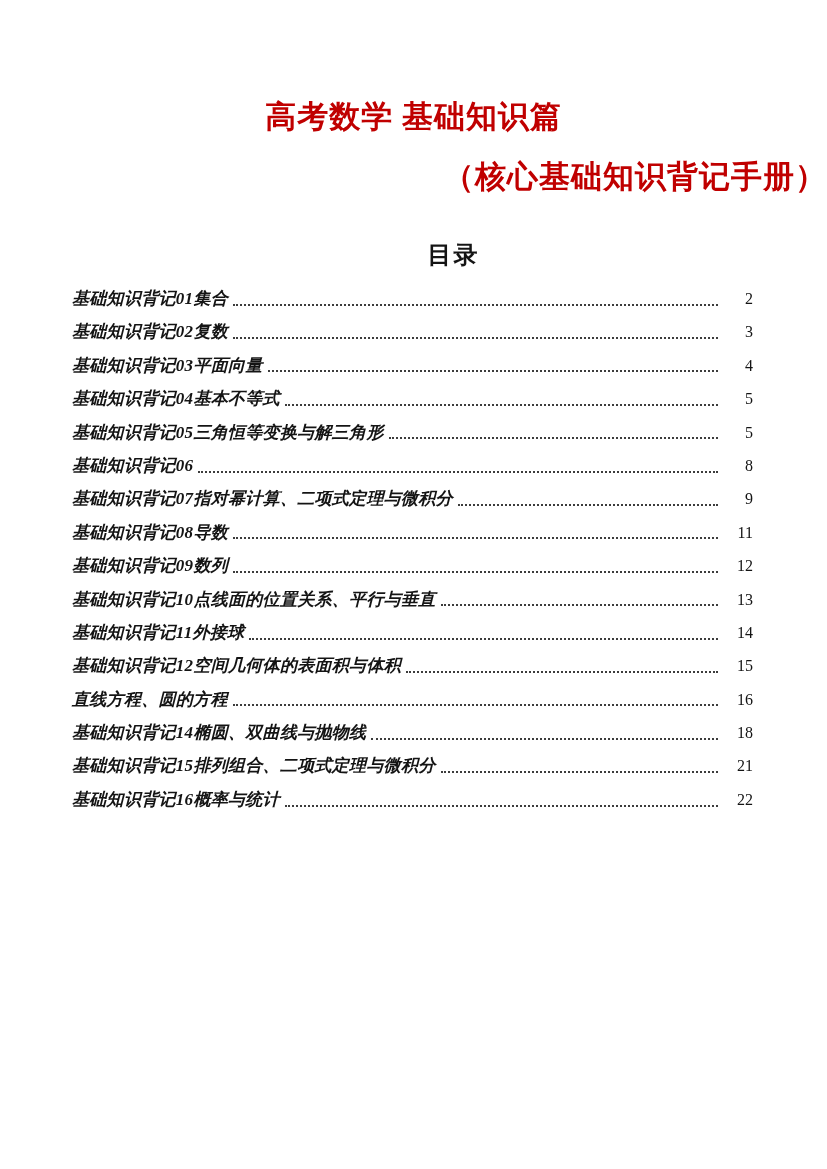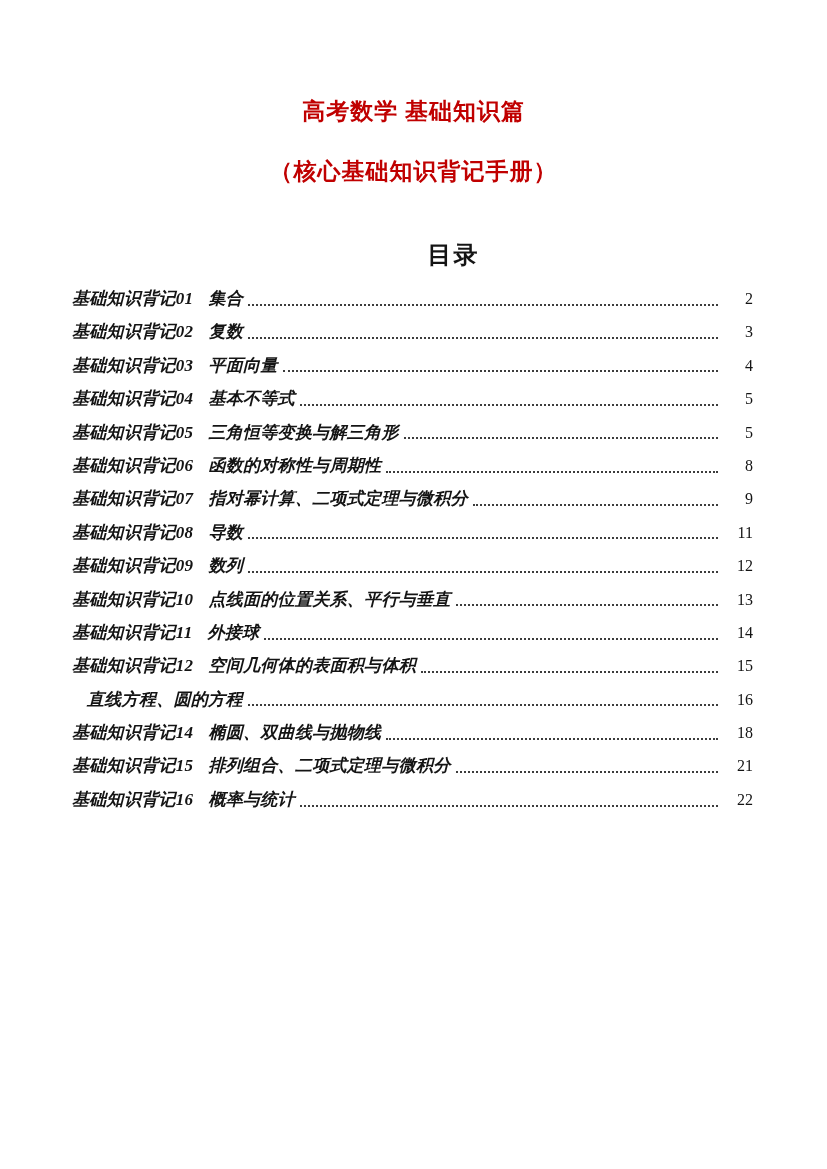--- a/index.html
+++ b/index.html
@@ -12,28 +12,28 @@
     background: #ffffff;
     font-family: "Liberation Serif", serif;
     color: var(--ink);
     overflow: hidden;
   }
   .title-line {
     position: absolute;
     left: 0;
     width: 100%;
     text-align: center;
-    font-size: 23px;
+    font-size: 31px;
     font-weight: bold;
     color: var(--accent);
     letter-spacing: 1px;
     white-space: nowrap;
   }
   .title-line.line1 { top: 96px; }
-  .title-line.line2 { top: 156px; }
+  .title-line.line2 { top: 156px; text-align: right; }
   .toc-heading {
     position: absolute;
     top: 239px;
     left: 0;
     width: 100%;
     text-align: center;
     font-size: 24px;
     font-weight: 600;
     color: var(--ink);
     letter-spacing: 2px;
@@ -56,21 +56,20 @@
   .toc-label {
     font-style: italic;
     font-weight: bold;
     white-space: nowrap;
     letter-spacing: 0.3px;
   }
   .toc-topic {
     font-style: italic;
     font-weight: bold;
     white-space: nowrap;
-    margin-left: 15px;
     letter-spacing: 0.3px;
   }
   .toc-dots {
     flex: 1;
     height: 0;
     border-bottom: 2px dotted #3c3c3c;
     position: relative;
     top: 6px;
     margin: 0 9px 0 5px;
     min-width: 20px;
@@ -122,21 +121,20 @@
 
   <div class="toc-row">
     <span class="toc-label">基础知识背记05</span>
     <span class="toc-topic">三角恒等变换与解三角形</span>
     <span class="toc-dots"></span>
     <span class="toc-page">5</span>
   </div>
 
   <div class="toc-row">
     <span class="toc-label">基础知识背记06</span>
-    <span class="toc-topic">函数的对称性与周期性</span>
     <span class="toc-dots"></span>
     <span class="toc-page">8</span>
   </div>
 
   <div class="toc-row">
     <span class="toc-label">基础知识背记07</span>
     <span class="toc-topic">指对幂计算、二项式定理与微积分</span>
     <span class="toc-dots"></span>
     <span class="toc-page">9</span>
   </div>

